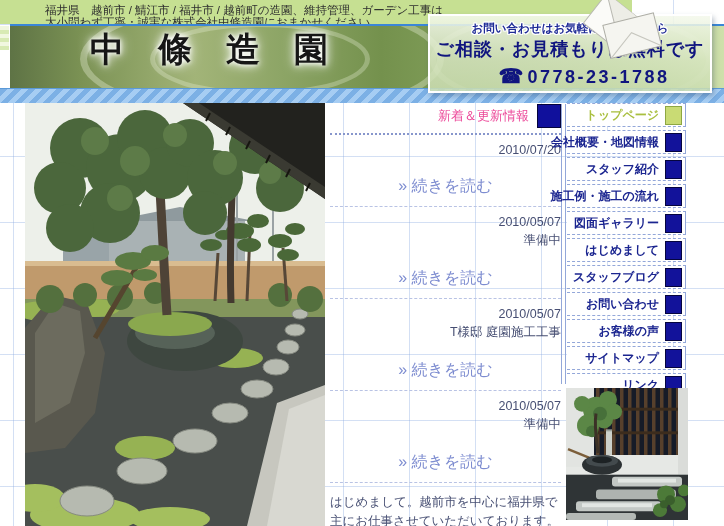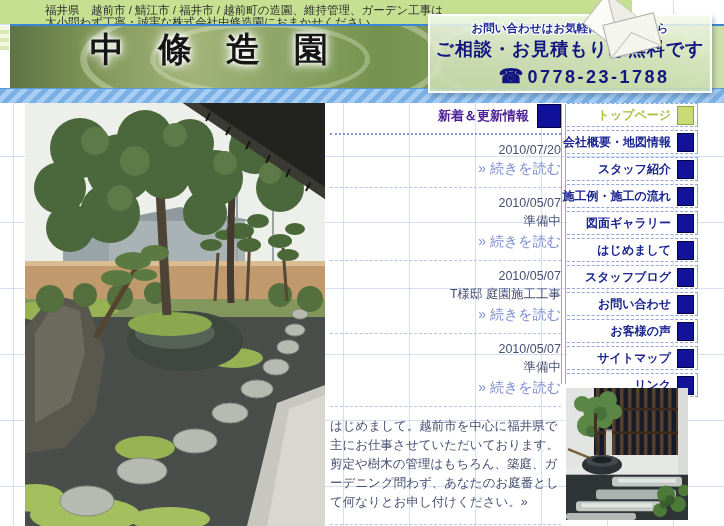--- a/index.html
+++ b/index.html
@@ -46,33 +46,33 @@
     text-shadow:-1px 0 #fff,1px 0 #fff,0 -1px #fff,0 1px #fff,-1px -1px #fff,1px 1px #fff,1px -1px #fff,-1px 1px #fff;}
   .contact .c2{margin-top:1px;font-size:18px;font-weight:bold;color:#10157f;letter-spacing:1px;}
   .contact .c3{margin-top:3px;font-size:18px;font-weight:bold;color:#10157f;letter-spacing:2.5px;padding-left:28px;}
   .contact .c3 .tel-ic{font-size:20px;letter-spacing:0;margin-right:4px;}
   .envelope{position:absolute;left:575px;top:-1px;z-index:6;}
   
   .photo-main{position:absolute;left:25px;top:103px;width:300px;height:423px;}
   
   .news{position:absolute;left:330px;top:104px;width:231px;}
   .news-header{display:flex;justify-content:flex-end;align-items:center;gap:8px;height:24px;}
-  .news-header-label{font-size:13px;font-weight:bold;color:#4c1d95;}
+  .news-header-label{font-size:13px;font-weight:normal;color:#ec4899;}
   .news-square{width:22px;height:22px;background:#10109c;border:1px solid #04043c;}
   .hsep{border-top:2px dotted #8796cc;margin:5px 0 0 0;}
   .entry{text-align:right;padding:8px 0 9px;border-bottom:1px dashed #b9c3e4;}
   .entry .date{font-size:12.5px;color:#474f73;}
   .entry .title{font-size:12.5px;color:#474f73;margin-top:3px;}
-  .entry .more{font-size:14px;color:#7d8cd0;margin-top:3px;cursor:pointer;}
+  .entry .more{font-size:16px;color:#7d8cd0;margin-top:19px;cursor:pointer;text-align:center;}
   .intro{margin-top:10px;padding-bottom:12px;border-bottom:1px dashed #b9c3e4;
     font-size:12.5px;color:#474f73;line-height:19px;text-align:left;}
   
   .vsep{position:absolute;left:561px;top:104px;width:3px;height:280px;
     border-left:1px solid #93a7d9;border-right:1px solid #93a7d9;}
-  .sidebar{position:absolute;left:567px;top:103px;width:131px;}
+  .sidebar{position:absolute;left:567px;top:103px;width:119px;}
   .side-item{height:22px;margin-bottom:3px;background:#fff;cursor:pointer;
     border-top:1px dashed #93a7d9;border-bottom:1px dashed #93a7d9;border-right:1px solid #93a7d9;
     display:flex;align-items:center;justify-content:flex-end;gap:6px;padding-right:3px;}
   .side-item .lbl{font-size:12px;font-weight:bold;color:#1b2590;white-space:nowrap;}
   .side-item .sq{width:15px;height:17px;background:#12129a;border:1px solid #05053f;flex:0 0 auto;}
   .side-item.active .lbl{color:#a9bf3f;}
   .side-item.active .sq{background:#c9db74;border-color:#8ea743;}
   .photo-side{position:absolute;left:566px;top:388px;width:122px;height:132px;}
 </style>
 </head>

